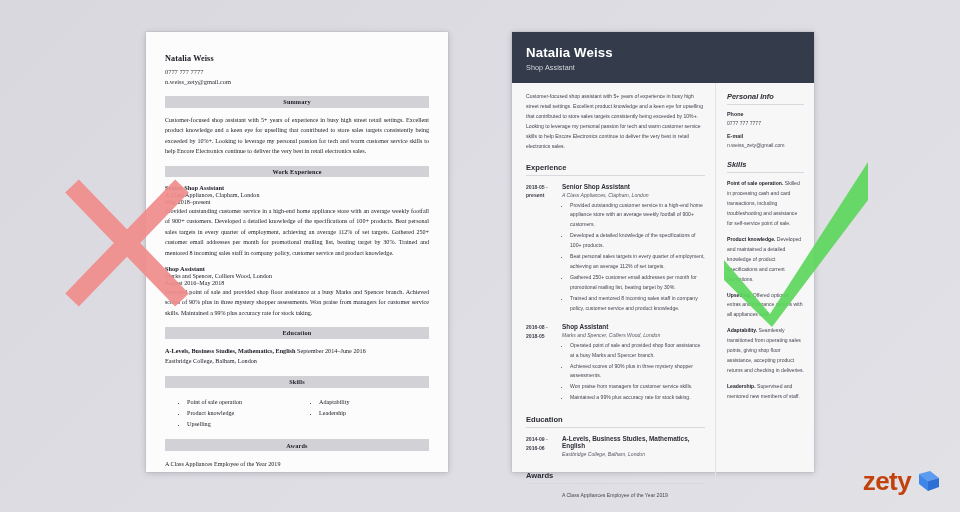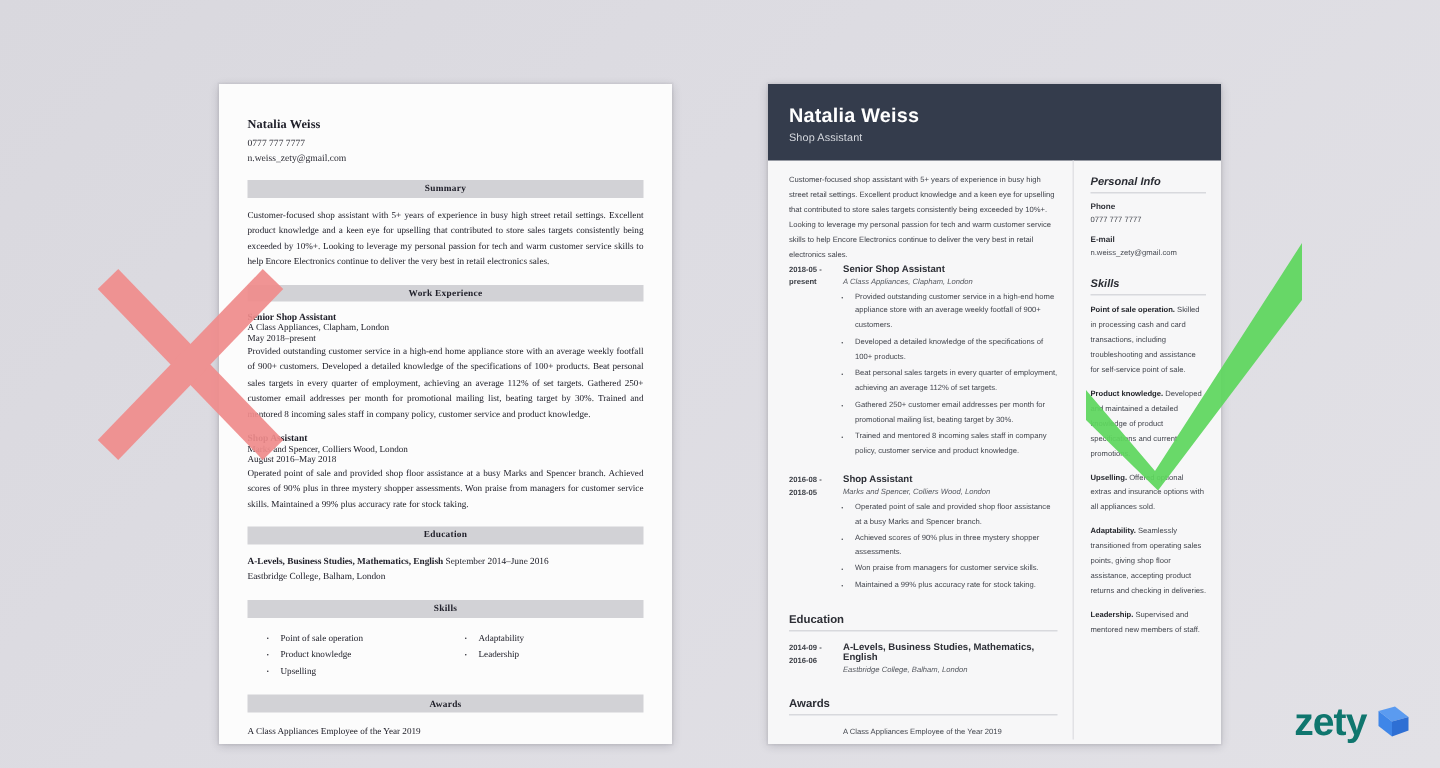--- a/index.html
+++ b/index.html
@@ -14,21 +14,20 @@
     font-family: "Liberation Sans", sans-serif;
     position: relative;
   }
   .stage { position: absolute; inset: 0; }
 
   
   .sheet {
     position: absolute;
     background: #fbfbfc;
     box-shadow: 0 1px 6px rgba(40,40,60,.22), 0 0 0 1px rgba(0,0,0,.04);
-    margin-top: 24px;
   }
 
   
   #resume-bad {
     left: 146px; top: 32px; width: 302px; height: 440px;
     background: #fcfcfc;
     font-family: "Liberation Serif", serif;
     color: #20202a;
     padding: 0;
   }
@@ -141,21 +140,21 @@
     position: absolute; left: 718px; top: 152px; width: 155px; height: 175px;
     pointer-events: none;
   }
 
   
   #zety-logo {
     position: absolute; right: 18px; bottom: 18px;
     display: flex; align-items: center; gap: 5px;
   }
   #zety-logo .word {
-    font-size: 26px; font-weight: bold; color: #0f766e;
+    font-size: 26px; font-weight: bold; color: #c2410c;
     letter-spacing: -0.6px; line-height: 1;
   }
 </style>
 </head>
 <body>
 
 <div class="stage">
 
   <div class="sheet" id="resume-bad">
     <div class="inner">
@@ -212,20 +211,21 @@
   <div class="sheet" id="resume-good">
     <div class="good-header">
       <h1>Natalia Weiss</h1>
       <div class="role">Shop Assistant</div>
     </div>
 
     <div class="good-body">
       <div class="good-main">
         <p class="good-summary">Customer-focused shop assistant with 5+ years of experience in busy high street retail settings. Excellent product knowledge and a keen eye for upselling that contributed to store sales targets consistently being exceeded by 10%+. Looking to leverage my personal passion for tech and warm customer service skills to help Encore Electronics continue to deliver the very best in retail electronics sales.</p>
 
+        <div class="sec-head">Experience</div>
 
         <div class="entry">
           <div class="entry-dates">2018-05 - present</div>
           <div class="entry-main">
             <div class="entry-title">Senior Shop Assistant</div>
             <div class="entry-sub">A Class Appliances, Clapham, London</div>
             <ul>
               <li>Provided outstanding customer service in a high-end home appliance store with an average weekly footfall of 900+ customers.</li>
               <li>Developed a detailed knowledge of the specifications of 100+ products.</li>
               <li>Beat personal sales targets in every quarter of employment, achieving an average 112% of set targets.</li>

